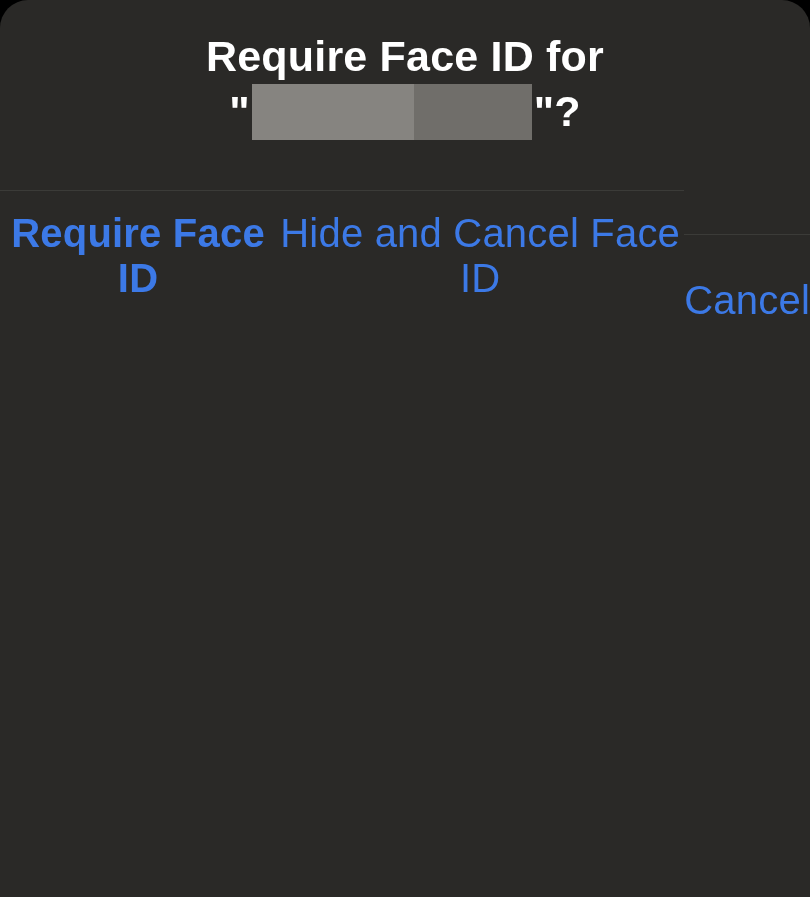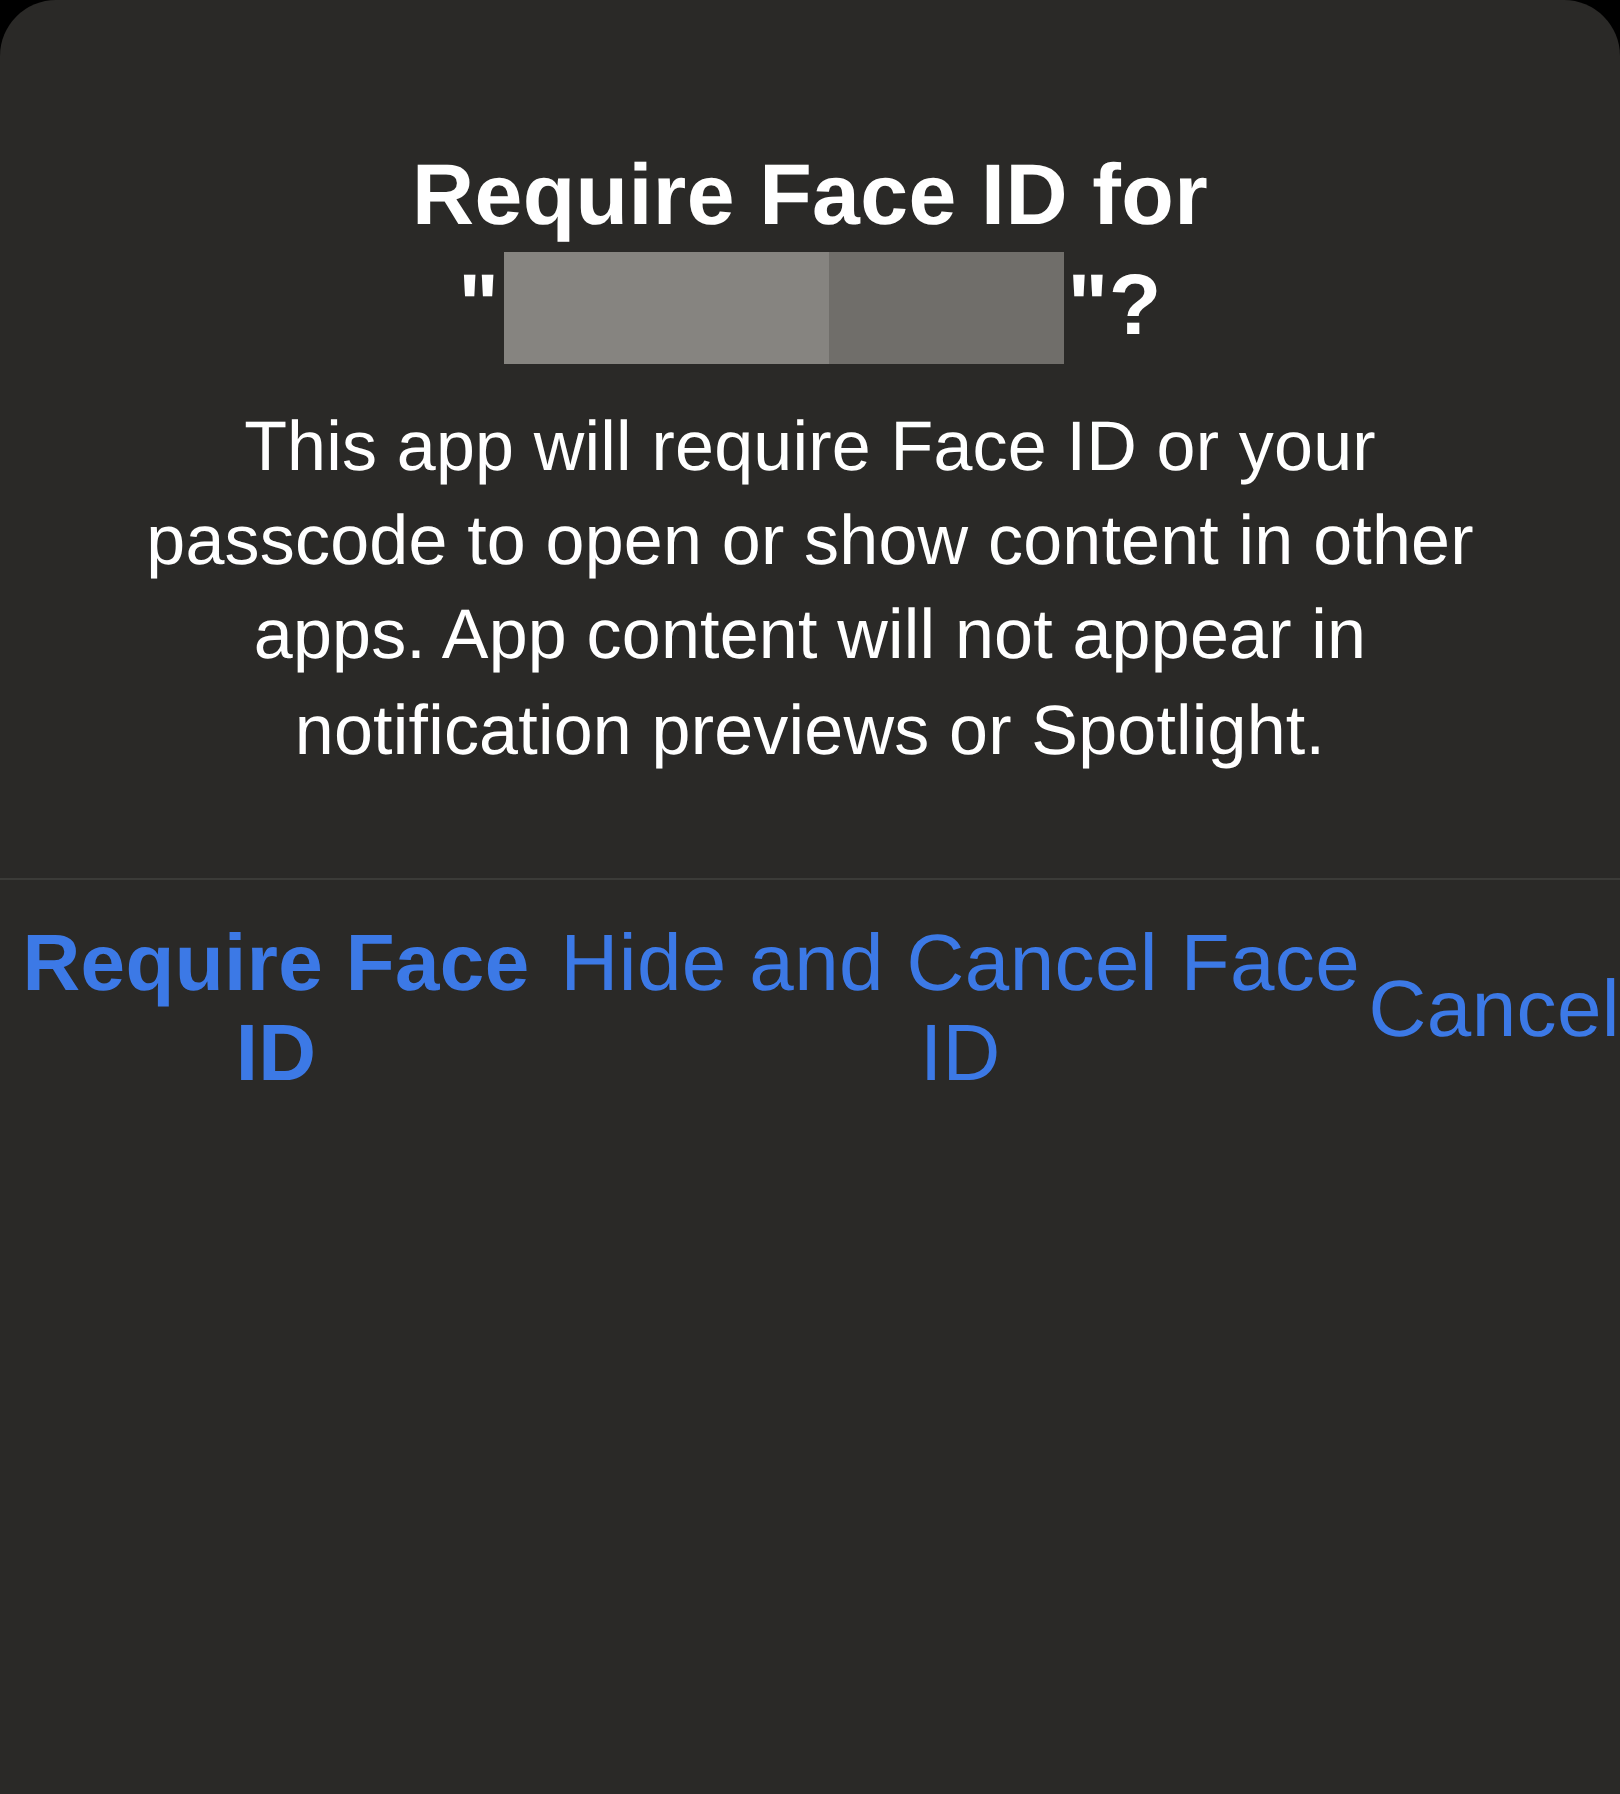--- a/index.html
+++ b/index.html
@@ -16,21 +16,21 @@
     }
     .alert-container {
       width: 810px;
       height: 897px;
       background: #2a2927;
       border-radius: 28px 28px 0 0;
       display: flex;
       flex-direction: column;
     }
     .alert-header {
-      padding: 72px 60px 50px 60px;
+      padding: 30px 60px 50px 60px;
       text-align: center;
     }
     .alert-title {
       color: #ffffff;
       font-size: 43px;
       font-weight: 600;
       line-height: 1.25;
       letter-spacing: 0.2px;
       display: inline;
     }
@@ -89,36 +89,36 @@
       letter-spacing: 0.2px;
     }
     .alert-button.primary {
       font-weight: 600;
     }
     .alert-button.secondary {
       font-weight: 400;
     }
     .alert-button.cancel {
       font-weight: 400;
+      margin-top: 44px;
     }
   </style>
 </head>
 <body>
 
 <div class="alert-container">
   <div class="alert-header">
     <div class="alert-title">
       <span class="title-line">Require Face ID for</span>
       <span class="title-line-2">
         <span class="quote-open">"</span>
         <span class="redacted-box"></span>
         <span class="quote-close">"</span>
         <span class="question-mark">?</span>
       </span>
     </div>
-    <div class="alert-message">This app will require Face ID or your passcode to open or show content in other apps. App content will not appear in notification previews or Spotlight.</div>
   </div>
   <div class="alert-buttons">
     <button class="alert-button primary">Require Face ID</button>
     <button class="alert-button secondary">Hide and Cancel Face ID</button>
     <button class="alert-button cancel">Cancel</button>
   </div>
 </div>
 
 </body></html>

